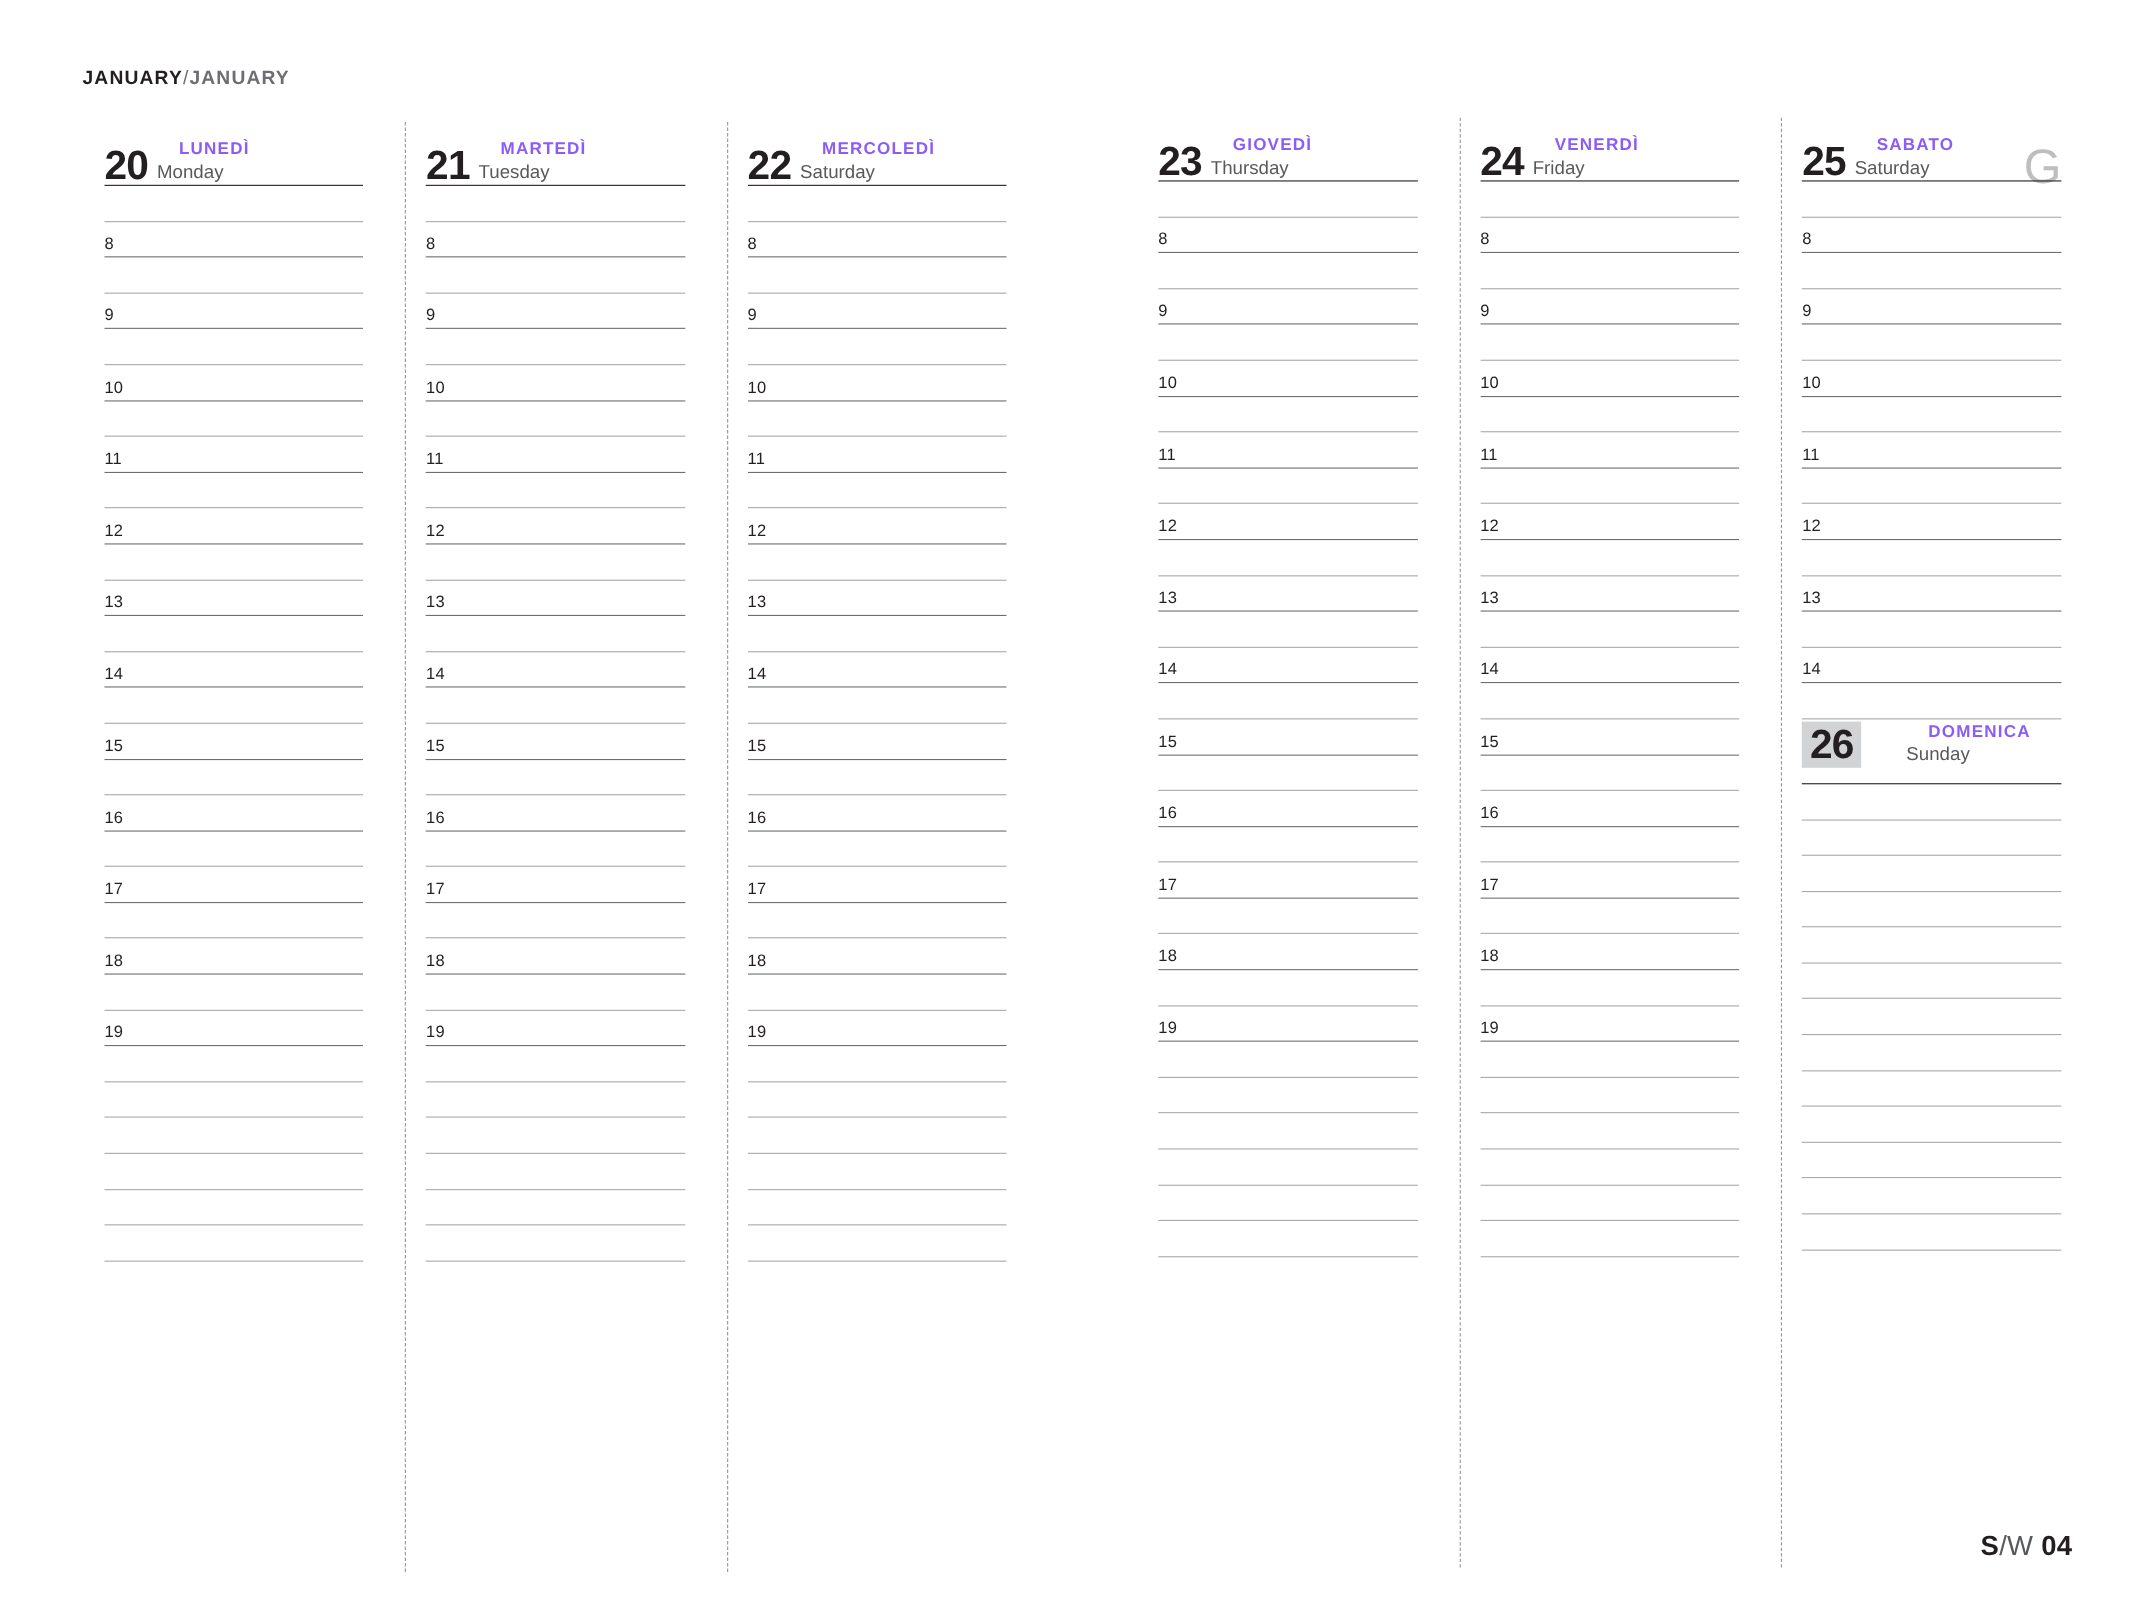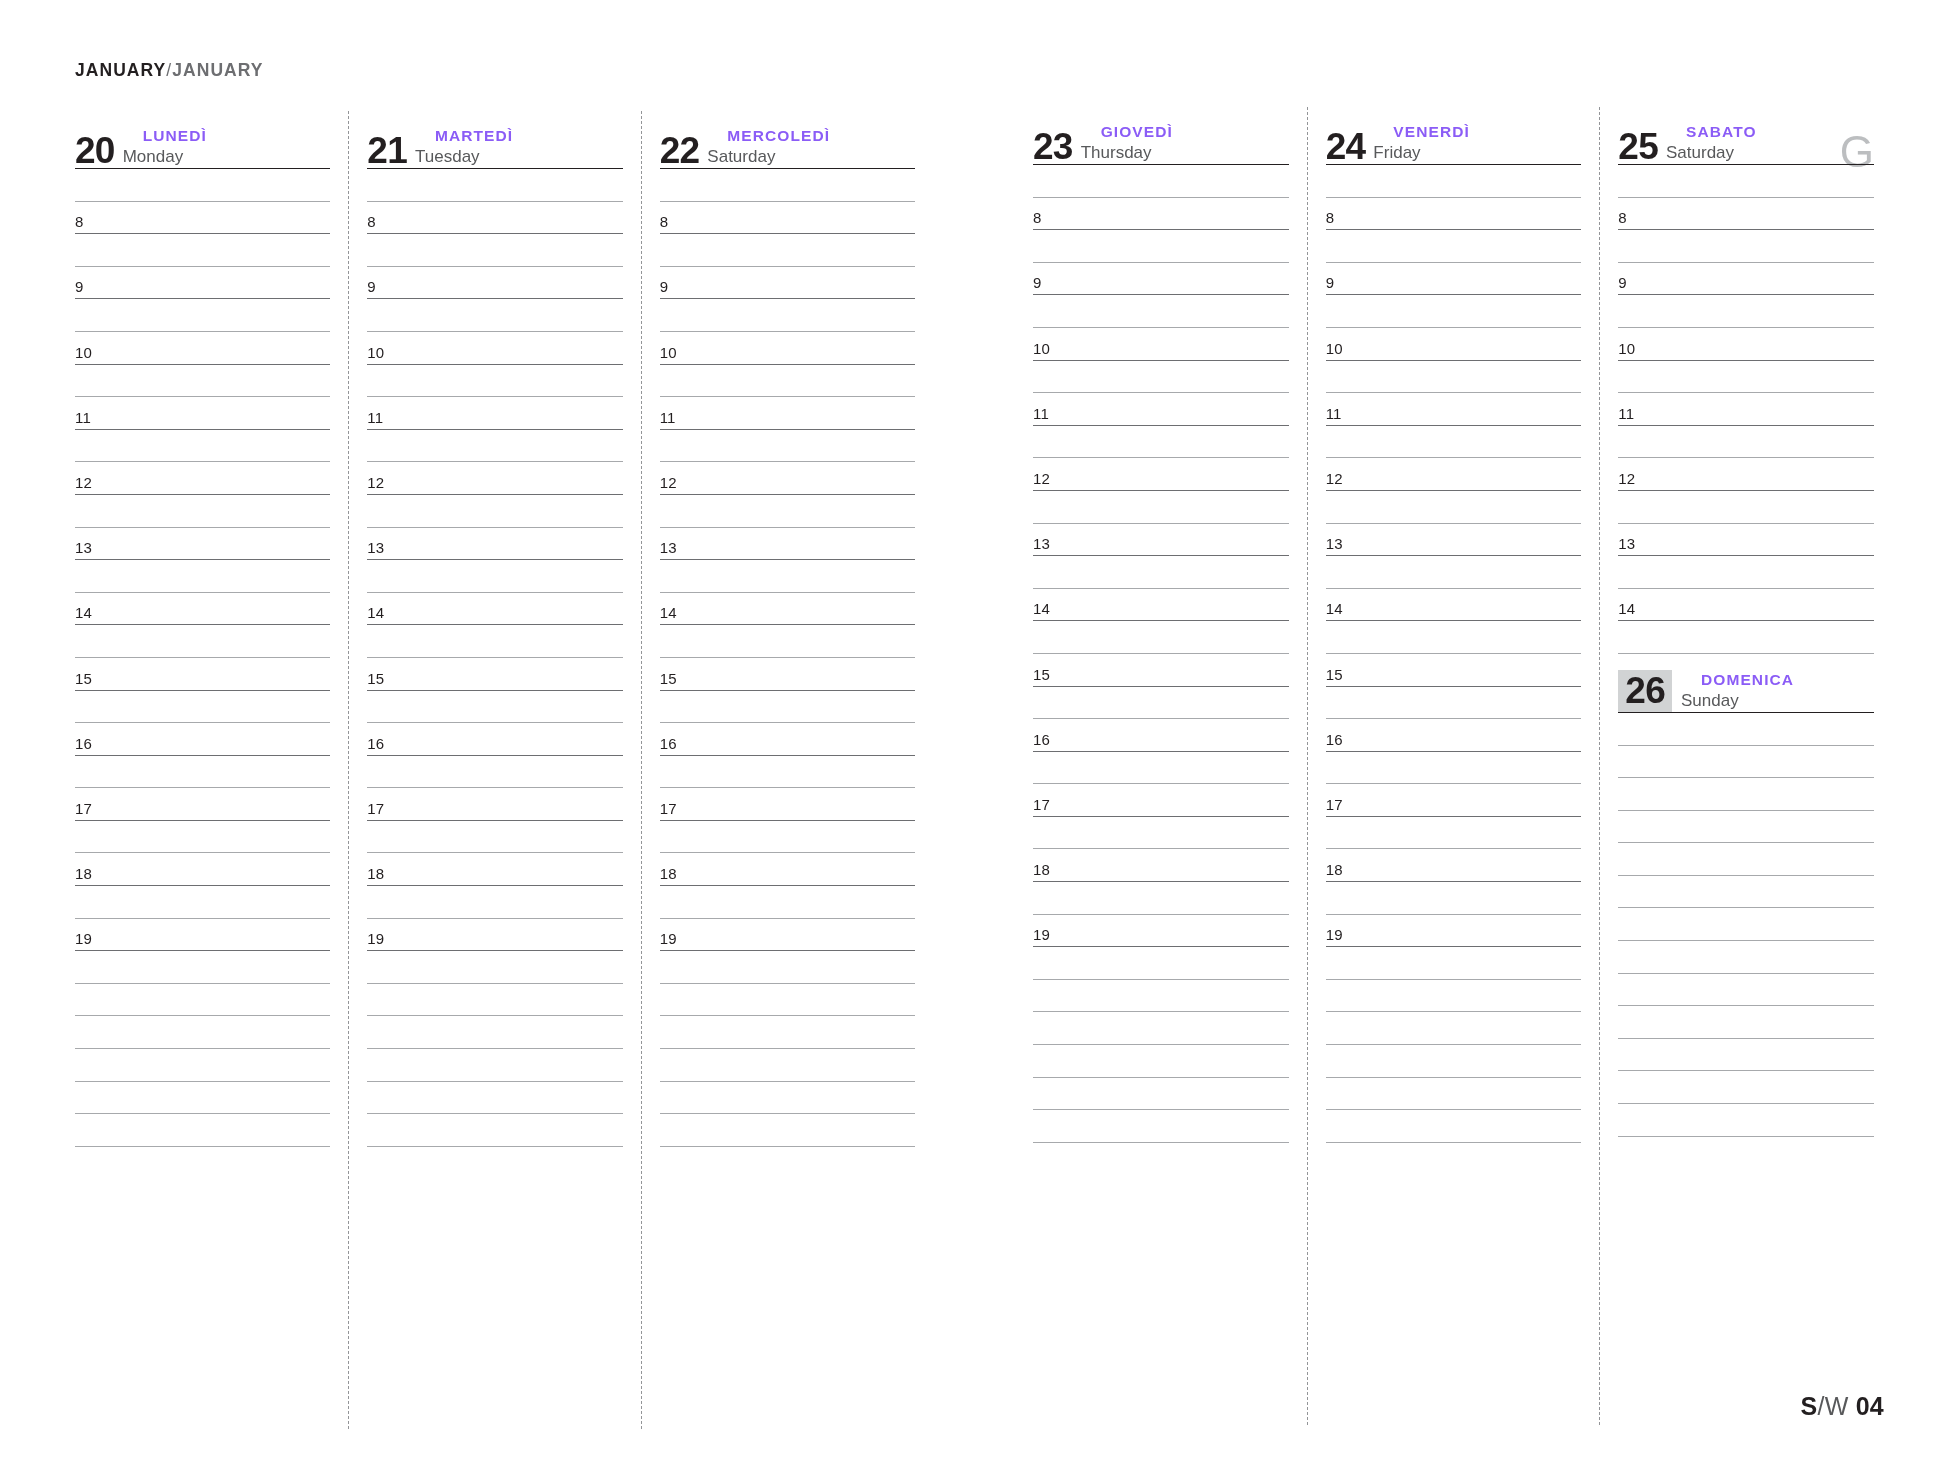--- a/index.html
+++ b/index.html
@@ -61,20 +61,21 @@
   .cols {
     display: flex;
     flex-direction: row;
     height: 1318px;
   }
   .col {
     flex: 1 1 0;
     position: relative;
     box-sizing: border-box;
     padding-right: 18px;
+    margin-left: 20px;
   }
   .col.sep {
     border-left: 1px dashed #939598;
     padding-left: 18px;
     padding-right: 18px;
   }
   .col.last {
     padding-right: 0;
   }
 
@@ -134,25 +135,26 @@
     left: 0;
     bottom: 3px;
     font-size: 15px;
     color: #231f20;
     letter-spacing: 0.01em;
   }
 
   
   .sunday-head {
     display: flex;
-    align-items: flex-end;
+    align-items: flex-start;
     height: 57px;
     border-bottom: 1.6px solid #231f20;
     box-sizing: border-box;
     margin-top: 2px;
+    gap: 32px;
   }
   .sunday-num {
     font-size: 37px;
     font-weight: bold;
     line-height: 1;
     background: #d1d3d4;
     color: #231f20;
     padding: 2px 7px 3px 7px;
     margin-right: 9px;
     letter-spacing: -0.02em;

